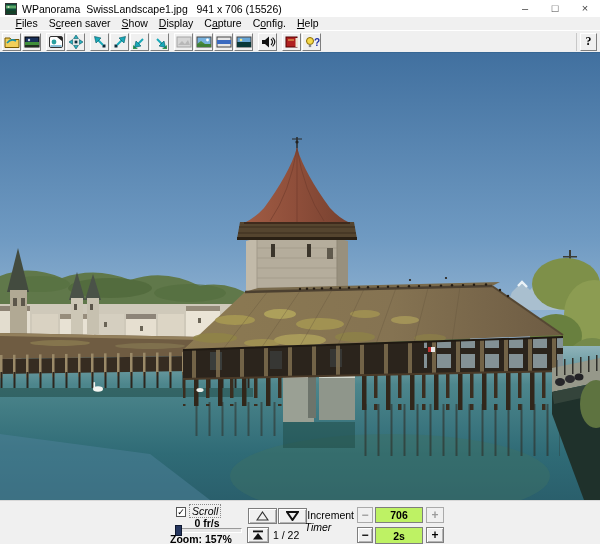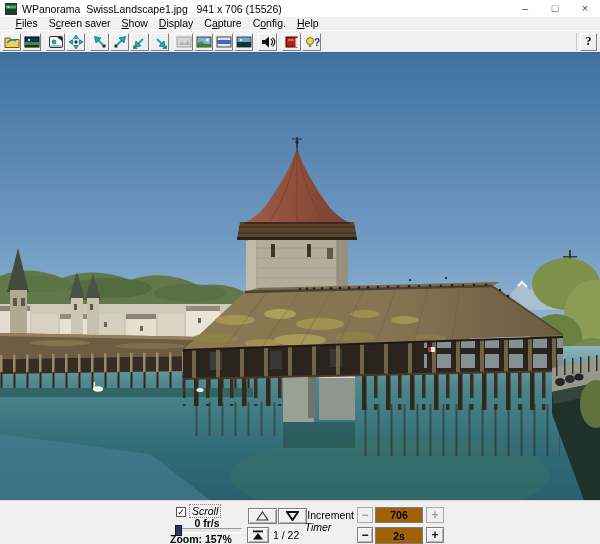--- a/index.html
+++ b/index.html
@@ -49,21 +49,21 @@
   .slider-track { left:176px; top:27px; width:66px; height:5px; background:#e6e6e6;
     border:1px solid #9a9a9a; border-bottom-color:#fff; border-right-color:#fff; }
   .slider-thumb { left:175px; top:24px; width:7px; height:11px; background:#26365e;
     border:1px solid #0e1830; }
   .zoom { left:170px; top:32px; width:76px; text-align:left; font-weight:bold; }
   .sbtn { background:#f0f0f0; border:1px solid #7e7e7e;
     box-shadow:inset 1px 1px 0 #ffffff, inset -1px -1px 0 #b4b4b4;
     display:flex; align-items:center; justify-content:center;
     font-weight:bold; font-size:12px; line-height:1; padding:0; }
   .sbtn.disabled { color:#9c9c9c; border-color:#aaaaaa; box-shadow:none; }
-  .vbox { background:#a16207; border:1px solid #7e7e7e; display:flex;
+  .vbox { background:#bef264; border:1px solid #7e7e7e; display:flex;
     align-items:center; justify-content:center; font-weight:bold; font-size:10.5px; }
   .btn-up   { left:248px; top:7px;  width:29px; height:16px; }
   .btn-down { left:278px; top:7px;  width:29px; height:16px; }
   .btn-top  { left:247px; top:26px; width:22px; height:16px; }
   .counter  { left:273px; top:28px; font-weight:normal; }
   .inc-label { left:282px; top:8px;  width:72px; text-align:right; }
   .tmr-label { left:282px; top:20px; width:72px; text-align:center; font-style:italic; }
   .inc-minus { left:357px; top:6px;  width:16px; height:16px; }
   .inc-box   { left:375px; top:6px;  width:48px; height:16px; }
   .inc-plus  { left:426px; top:6px;  width:18px; height:16px; }

